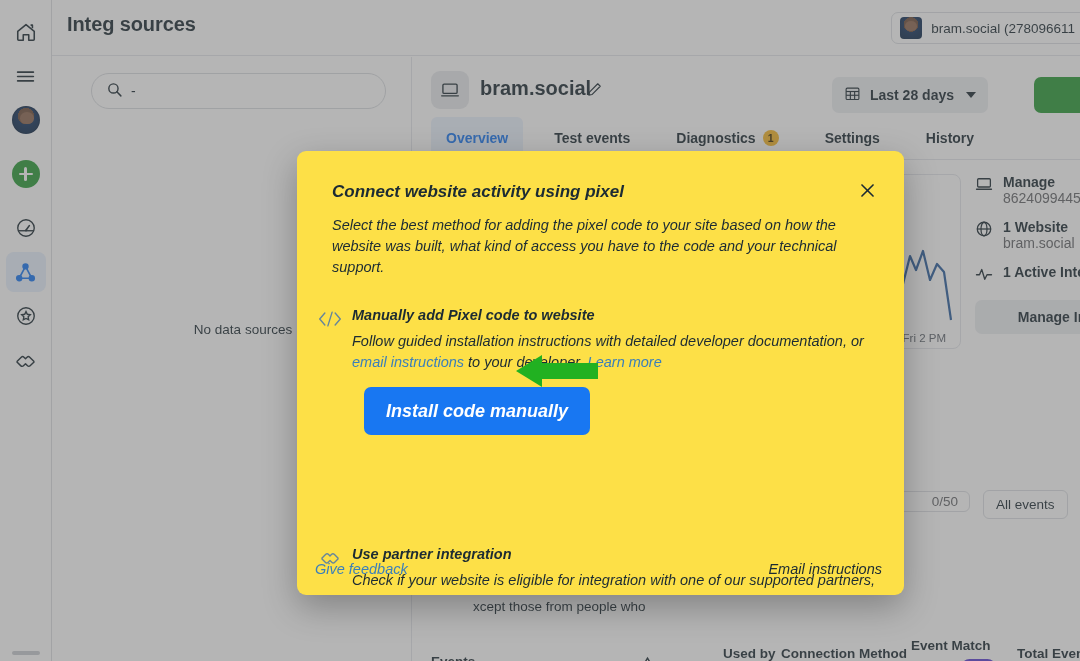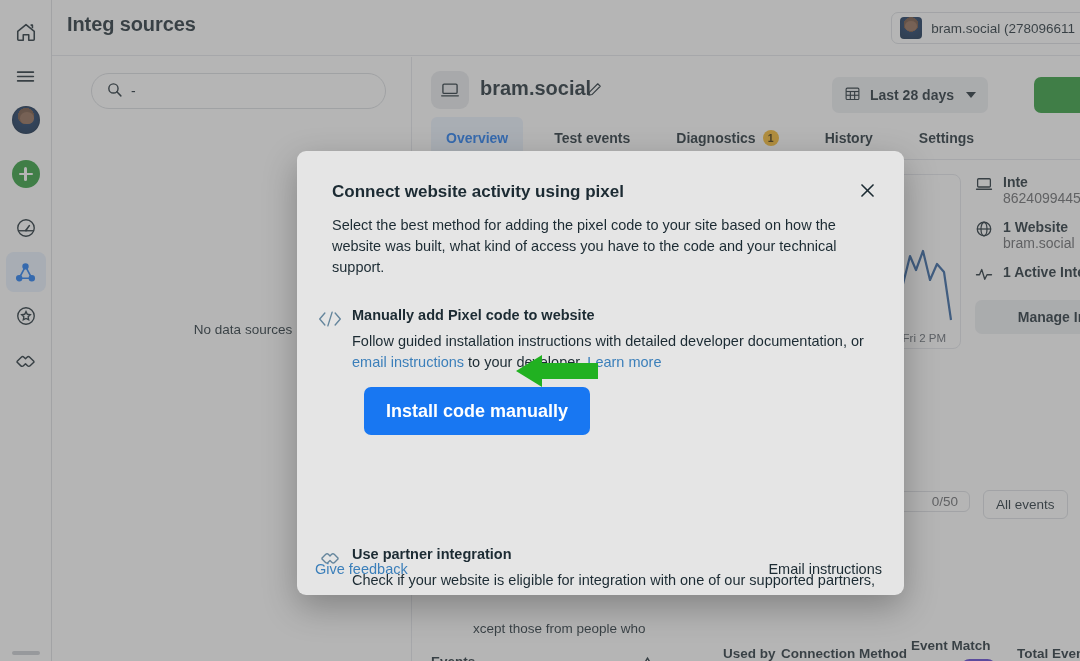--- a/index.html
+++ b/index.html
@@ -248,21 +248,21 @@
   }
   #allevents-pill {
     position: absolute; left: 570px; top: 433px;
     height: 29px; padding: 0 12px;
     border: 1px solid #dcdfe3; border-radius: 6px;
     display: flex; align-items: center;
     font-size: 13.5px; color: #1c2b33; white-space: nowrap;
   }
   #notice-text {
     position: absolute; left: 60px; top: 542px;
-    font-size: 13.5px; color: #1c2b33; white-space: nowrap; margin-top: 22px;
+    font-size: 13.5px; color: #1c2b33; white-space: nowrap;
   }
 
   
   #table {
     position: absolute; left: 18px; right: -120px; top: 575px;
   }
   #thead {
     display: flex; align-items: flex-start;
     border-bottom: 1px solid #e4e6eb;
     padding-bottom: 10px;
@@ -280,25 +280,26 @@
     background: #5b3fd3; color: #fff;
     font-size: 10.5px; font-weight: 700;
     padding: 2px 7px; border-radius: 9px;
   }
 
   
   #modal {
     position: absolute;
     left: 297px; top: 151px;
     width: 607px; height: 444px;
-    background: #e5e5e5;
+    background: #fde047;
     border-radius: 9px;
     box-shadow: 0 12px 34px rgba(0,0,0,.28);
     z-index: 100;
     overflow: hidden;
+    font-style: italic;
   }
   #modal-title {
     position: absolute; left: 35px; top: 31px;
     font-size: 17px; font-weight: 700; color: #1c2b33;
   }
   #modal-close {
     position: absolute; right: 22px; top: 24px;
     width: 30px; height: 30px;
     display: flex; align-items: center; justify-content: center;
     color: #1c2b33;
@@ -478,45 +479,45 @@
             <span>Overview</span>
           </div>
           <div class="tab">
             <span>Test events</span>
           </div>
           <div class="tab">
             <span>Diagnostics</span>
             <span class="tab-badge">1</span>
           </div>
           <div class="tab">
+            <span>Settings</span>
+          </div>
+          <div class="tab">
             <span>History</span>
-          </div>
-          <div class="tab">
-            <span>Settings</span>
           </div>
         </div>
       </div>
 
       <div id="chart-card">
         <svg id="chart-svg" width="530" height="130">
           <polyline points="470,92 478,60 484,74 491,55 498,84 505,68 512,76 519,124" fill="none" stroke="#2c5f9e" stroke-width="2.2" stroke-linejoin="round"></polyline>
         </svg>
         <div id="chart-xlabel">Fri 2 PM</div>
       </div>
 
       <div id="info-panel">
         <div class="info-row">
           <span class="info-ic">
             <svg width="18" height="18" viewBox="0 0 24 24" fill="none" stroke="currentColor" stroke-width="1.7">
               <rect x="3.5" y="5" width="17" height="11" rx="1.4"></rect>
               <line x1="2" y1="19" x2="22" y2="19" stroke-linecap="round"></line>
             </svg>
           </span>
           <div>
-            <div class="info-strong">Inte</div>
+            <div class="info-strong">Manage</div>
             <div class="info-sub">8624099445</div>
           </div>
         </div>
         <div class="info-row">
           <span class="info-ic">
             <svg width="18" height="18" viewBox="0 0 24 24" fill="none" stroke="currentColor" stroke-width="1.7">
               <circle cx="12" cy="12" r="9"></circle>
                 <ellipse cx="12" cy="12" rx="4" ry="9"></ellipse>
               <line x1="3" y1="12" x2="21" y2="12"></line>
             </svg>

